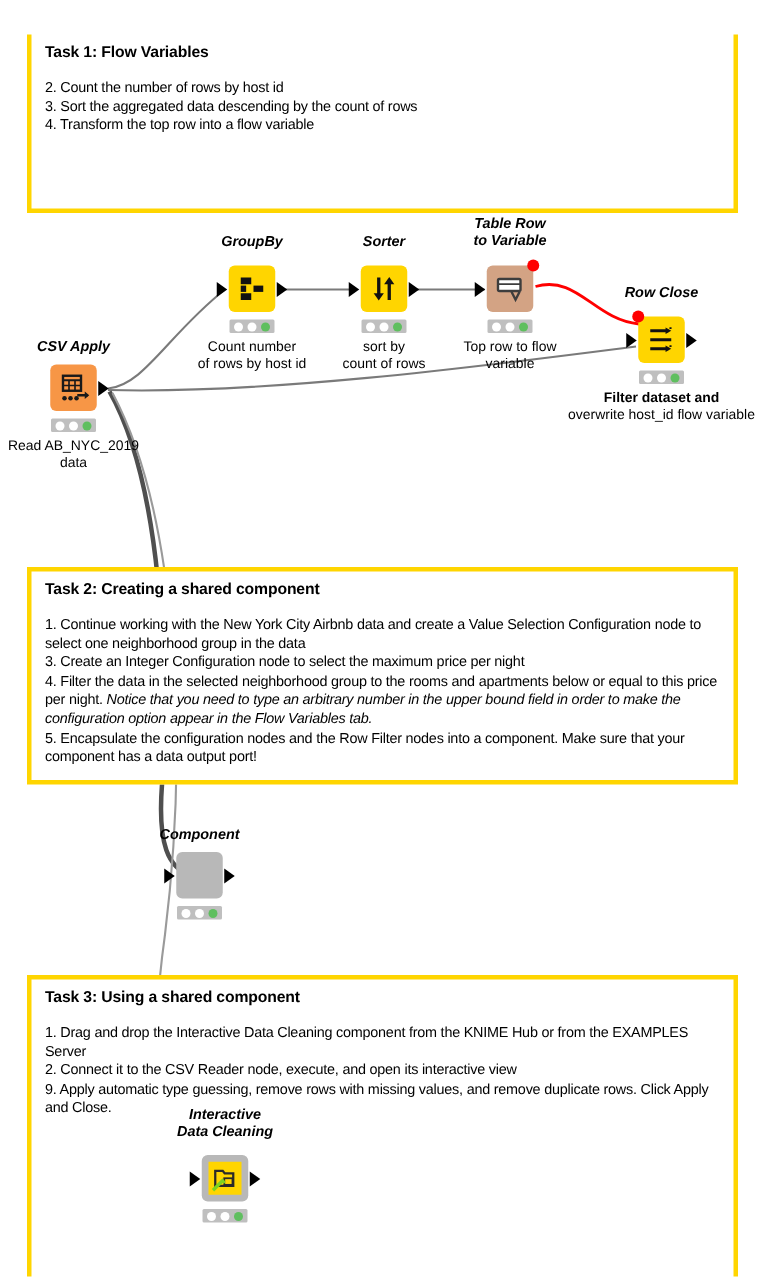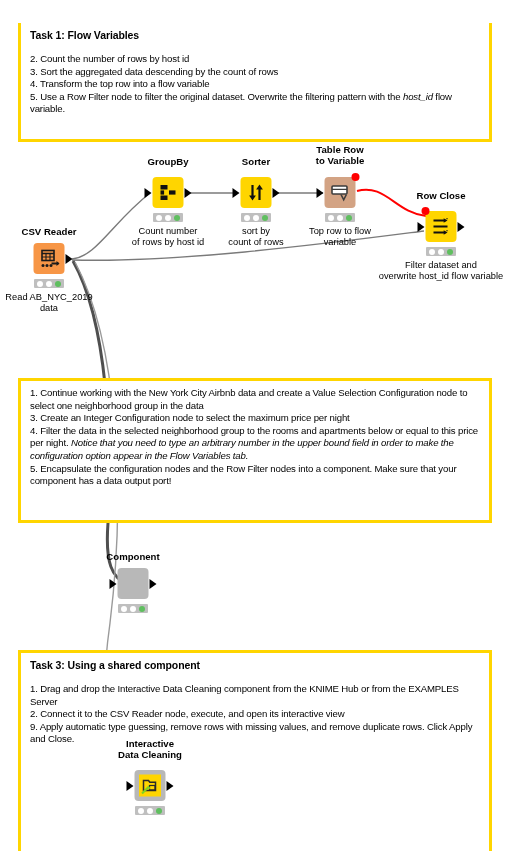--- a/index.html
+++ b/index.html
@@ -76,20 +76,21 @@
   .node-title {
     position: absolute;
     left: 50%;
     transform: translateX(-50%);
     font-size: 9.6px;
     font-weight: bold;
     color: #000;
     text-align: center;
     white-space: nowrap;
     line-height: 11.5px;
+    font-style: italic;
   }
   .node-body {
     position: absolute;
     left: 50%;
     transform: translateX(-50%);
     width: 31px;
     height: 31px;
     border-radius: 4px;
     display: flex;
     align-items: center;
@@ -179,44 +180,44 @@
   <svg id="wires-top" viewBox="0 0 512 851" preserveAspectRatio="none">
     <path d="M357,168 C 385,160 396,190 426,193" fill="none" stroke="#FF0000" stroke-width="1.9"></path>
   </svg>
 
   <div class="task-box" id="task1">
     <div class="task-title">Task 1: Flow Variables</div>
     <div class="task-body">
       <div>2. Count the number of rows by host id</div>
       <div>3. Sort the aggregated data descending by the count of rows</div>
       <div>4. Transform the top row into a flow variable</div>
-      <div><span>5. Use a Row Filter node to filter the original dataset. Overwrite the filtering pattern with the  </span><span class="ital">host_id</span><span> flow variable.</span></div>
     </div>
   </div>
 
   <div class="task-box" id="task2">
+    <div class="task-title">Task 2: Creating a shared component</div>
     <div class="task-body">
       <div>1. Continue working with the New York City Airbnb data and create a Value Selection Configuration node to select one neighborhood group in the data</div>
       <div>3. Create an Integer Configuration node to select the maximum price per night</div>
       <div><span>4. Filter the data in the selected neighborhood group to the rooms and apartments below or equal to this price per night. </span><span class="ital">Notice that you need to type an arbitrary number in the upper bound field in order to make the configuration option appear in the Flow Variables tab.</span></div>
       <div>5. Encapsulate the configuration nodes and the Row Filter nodes into a component. Make sure that your component has a data output port!</div>
     </div>
   </div>
 
   <div class="task-box" id="task3">
     <div class="task-title">Task 3: Using a shared component</div>
     <div class="task-body">
       <div>1. Drag and drop the Interactive Data Cleaning component from the KNIME Hub or from the EXAMPLES Server</div>
       <div>2. Connect it to the CSV Reader node, execute, and open its interactive view</div>
       <div>9. Apply automatic type guessing, remove rows with missing values, and remove duplicate rows. Click Apply and Close.</div>
     </div>
   </div>
 
   <div class="node" style="left:3px; top:203px;">
-    <div class="node-title" style="top:0px;">CSV Reader</div>
+    <div class="node-title" style="top:0px;">CSV Apply</div>
     <div class="node-body orange" style="top:17px;">
       <span>
         <svg class="glyph" width="22" height="22" viewBox="0 0 22 22">
           <rect x="3.5" y="2.5" width="12" height="10" fill="none" stroke="#1a1a1a" stroke-width="1.6"></rect>
           <line x1="3.5" y1="5.5" x2="15.5" y2="5.5" stroke="#1a1a1a" stroke-width="1.3"></line>
           <line x1="3.5" y1="9" x2="15.5" y2="9" stroke="#1a1a1a" stroke-width="1.1"></line>
           <line x1="7.5" y1="5.5" x2="7.5" y2="12.5" stroke="#1a1a1a" stroke-width="1.1"></line>
           <line x1="11.5" y1="5.5" x2="11.5" y2="12.5" stroke="#1a1a1a" stroke-width="1.1"></line>
           <circle cx="4.5" cy="17.5" r="1.5" fill="#1a1a1a"></circle>
           <circle cx="8.5" cy="17.5" r="1.5" fill="#1a1a1a"></circle>
@@ -321,21 +322,21 @@
       </span>
       <span class="port in"></span>
       <span class="port out"></span>
       <span class="port varin"></span>
     </div>
     <div class="status" style="top:57px;">
       <i></i>
       <i></i>
       <i class="green"></i>
     </div>
-    <div class="node-desc" style="top:70px;">Filter dataset and</div>
+    <div class="node-desc" style="top:70px;font-weight:bold;">Filter dataset and</div>
     <div class="node-desc" style="top:81px;">overwrite host_id flow variable</div>
   </div>
 
   <div class="node" style="left:87px; top:524px;">
     <div class="node-title" style="top:4px;">Component</div>
     <div class="node-body grey" style="top:21px;">
       <span></span>
       <span class="port in"></span>
       <span class="port out"></span>
     </div>

